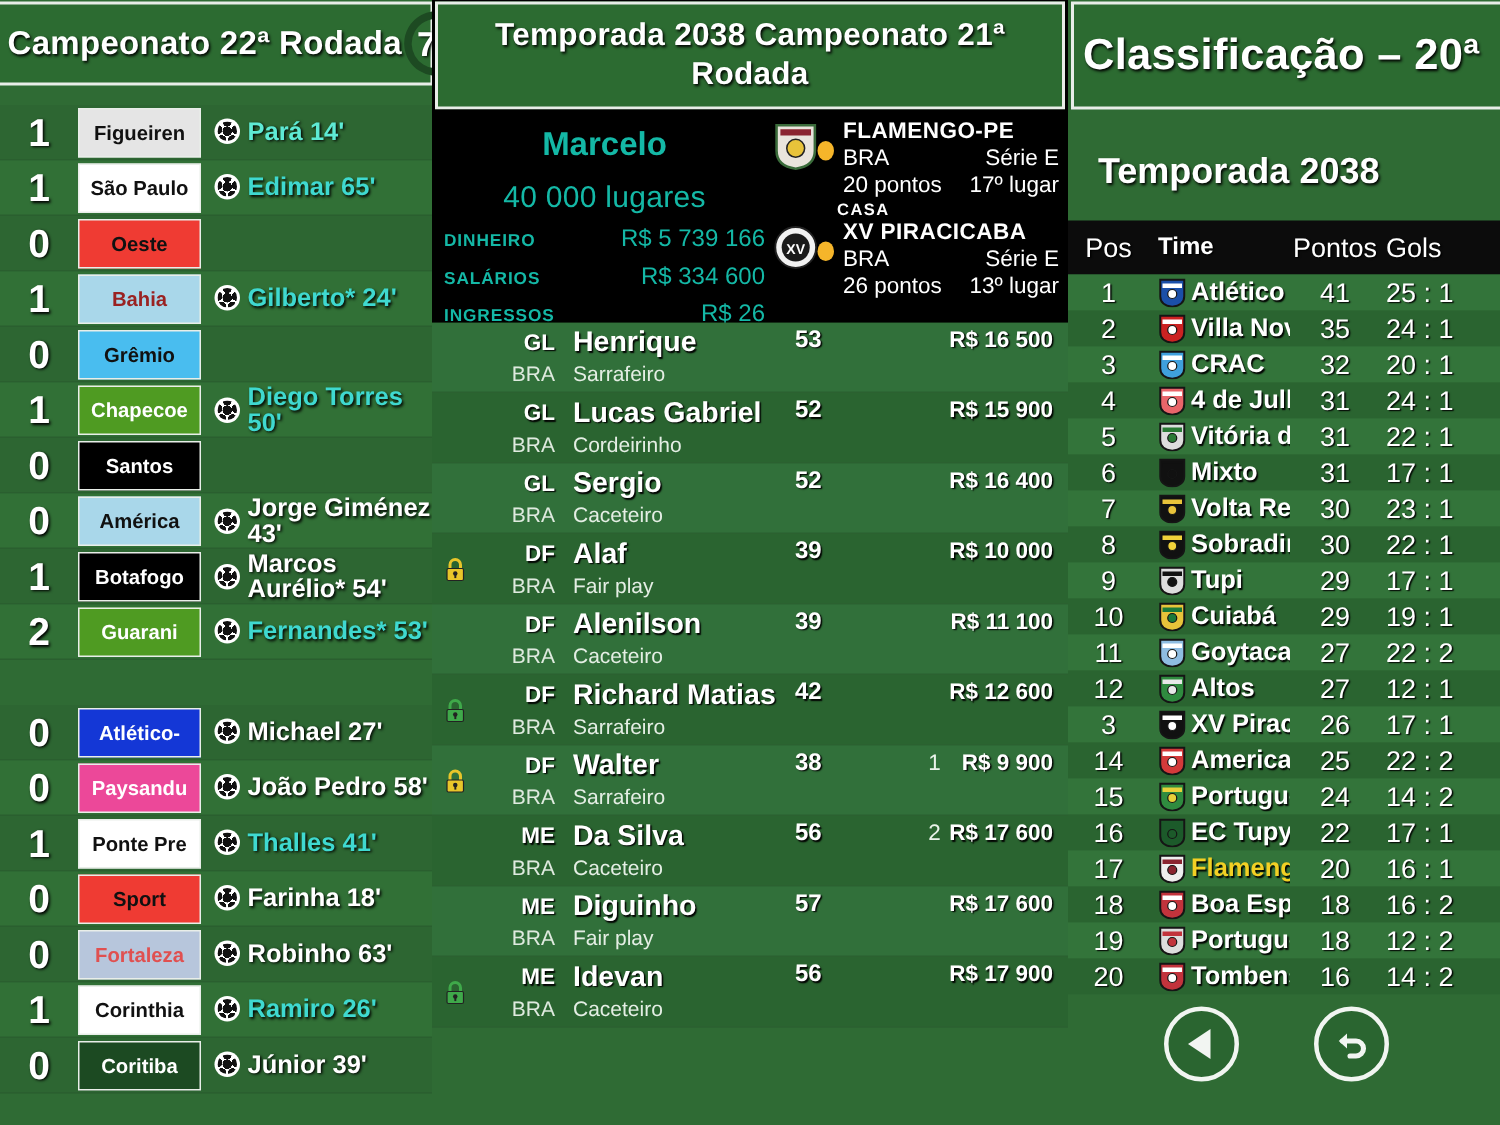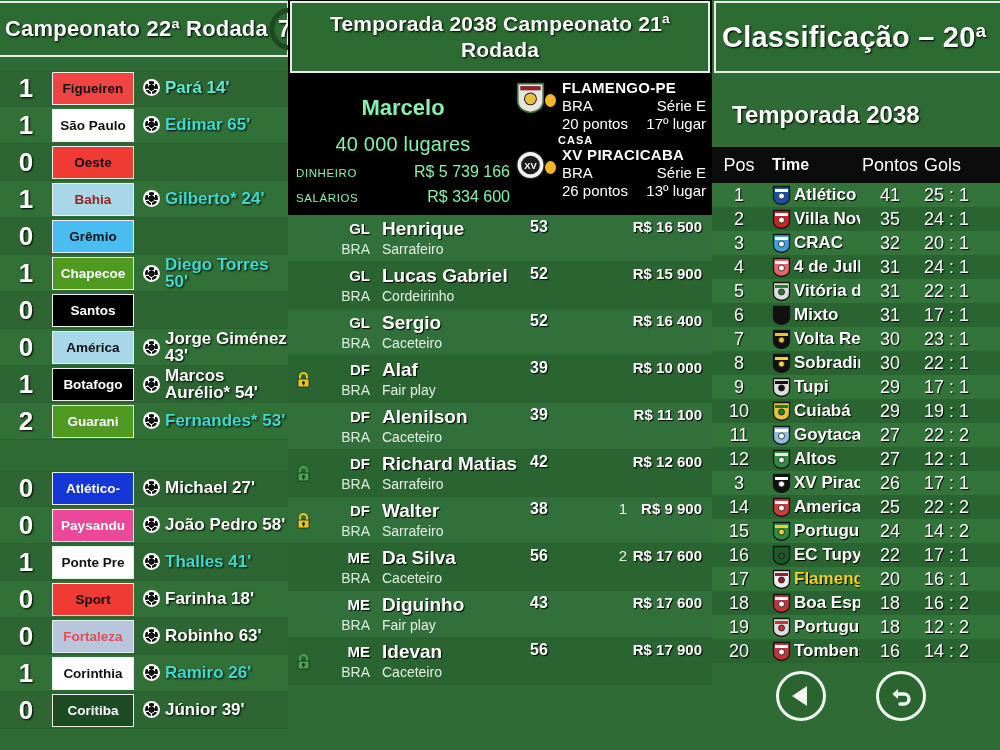--- a/index.html
+++ b/index.html
@@ -76,25 +76,25 @@
   }
   .gap-row { height: 30px; }
 
   
   #mid { width: 424px; background: #000; }
   #mid .panel-title {
     height: 72px; margin: 1px 2px 0 2px; font-size: 21px; line-height: 1.25;
     padding: 0 8px;
   }
   .mid-top { background: #000000; height: 142px; display: flex; padding: 6px 0 0 0; position: relative; }
-  .mid-top-left { width: 228px; padding: 2px 6px 0 8px; color: #86efac; margin-top: 12px; }
+  .mid-top-left { width: 228px; padding: 2px 6px 0 8px; color: #14b8a6; }
   .club-name { font-size: 22px; font-weight: bold; text-align: center; text-shadow: 1px 1px 2px #000; margin-top: 2px;}
   .seats { font-size: 20px; text-align: center; margin-top: 12px; letter-spacing: .2px; }
   .fin-row { display: flex; justify-content: space-between; font-size: 13px; margin-top: 7px; align-items: baseline; }
-  .fin-label { font-weight: normal; letter-spacing: .6px; font-size: 11.5px; }
+  .fin-label { font-weight: bold; letter-spacing: .6px; font-size: 11.5px; }
   .fin-val { font-size: 16px; }
   .mid-top-right { flex: 1; position: relative; color: #fff; padding-right: 6px; }
   .tm-block { display: flex; gap: 6px; align-items: flex-start; }
   .tm-crest { width: 40px; flex: 0 0 40px; display:flex; align-items:center; }
   .crest-img { width: 34px; height: 38px; }
   .dot { width: 13px; height: 13px; border-radius: 50%; background: #f5b52a; margin-top: 4px; }
   .tm-info { flex: 1; }
   .tm-name { font-size: 15px; font-weight: bold; letter-spacing: .3px; }
   .tm-line { display: flex; justify-content: space-between; font-size: 15px; margin-top: 1px; }
   .casa-label { font-size: 11px; font-weight: bold; letter-spacing: 1px; margin: 2px 0 0 42px; }
@@ -156,21 +156,21 @@
         <svg viewBox="0 0 46 46">
           <path d="M 23 4 A 19 19 0 1 1 22.9 4" fill="none" stroke="#1d4a22" stroke-width="5"></path>
           <path d="M 23 4 A 19 19 0 0 1 23 42" fill="none" stroke="#57c341" stroke-width="5" stroke-linecap="round"></path>
         </svg>
         <span class="num">71</span>
       </span>
     </div>
     <div class="match-list" id="match-list">
         <div class="match-row base">
           <div class="m-score">1</div>
-          <div class="m-team" style="background: #ef4444; color: rgb(17, 17, 17);">Figueiren</div>
+          <div class="m-team" style="background: #e5e5e5; color: rgb(17, 17, 17);">Figueiren</div>
           <div class="m-scorer">
             <span class="ball"></span>
             <span class="txt" style="color: #5eead4;">Pará 14'</span>
           </div>
         </div>
         <div class="match-row alt">
           <div class="m-score">1</div>
           <div class="m-team" style="background: rgb(255, 255, 255); color: rgb(17, 17, 17);">São Paulo</div>
           <div class="m-scorer">
             <span class="ball"></span>
@@ -510,21 +510,21 @@
               <span class="p-role">Caceteiro</span>
             </div>
           </div>
         </div>
         <div class="p-row base">
           <div class="p-lock"></div>
           <div class="p-main">
             <div class="p-top">
               <span class="p-pos">ME</span>
               <span class="p-name">Diguinho</span>
-              <span class="p-val">43</span>
+              <span class="p-val">57</span>
               <span class="p-cards"></span>
               <span class="p-wage">R$ 17 600</span>
             </div>
             <div class="p-bot">
               <span class="p-nat">BRA</span>
               <span class="p-role">Fair play</span>
             </div>
           </div>
         </div>
         <div class="p-row alt">

